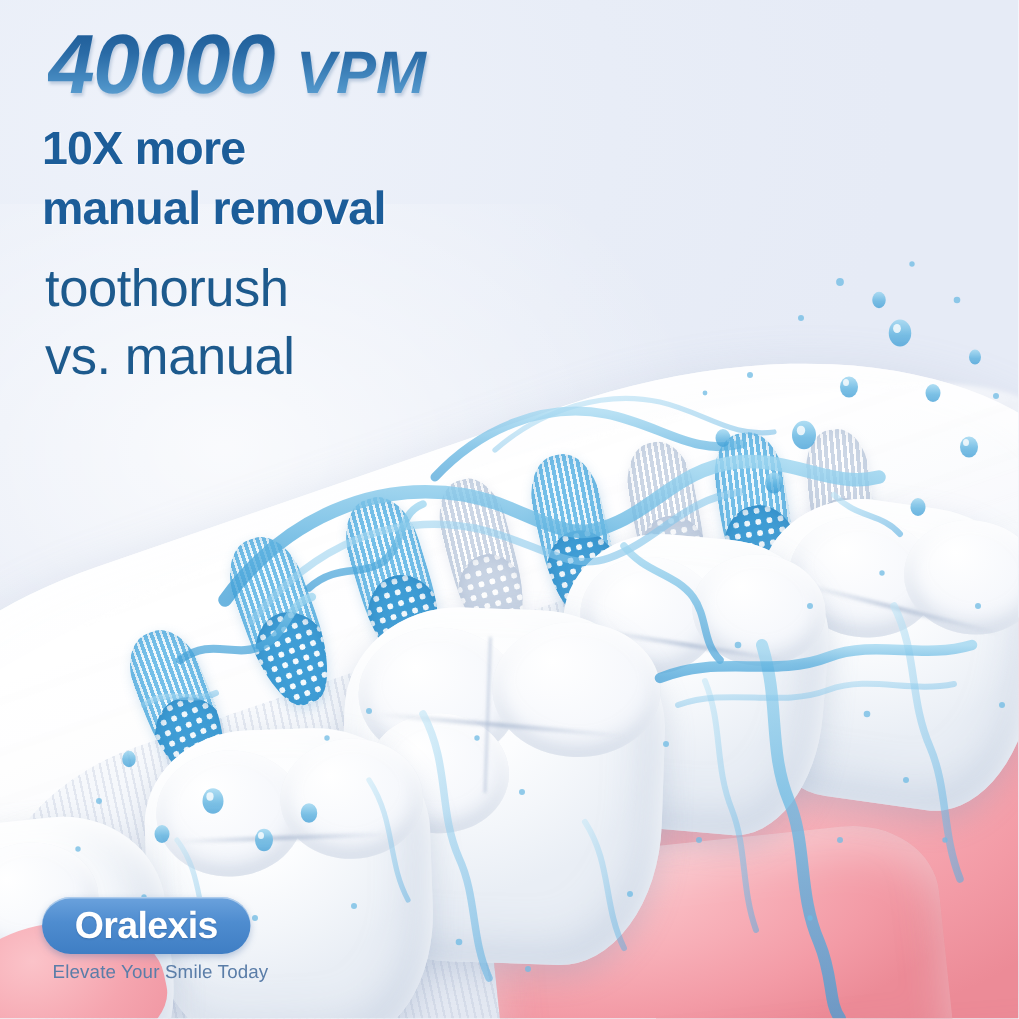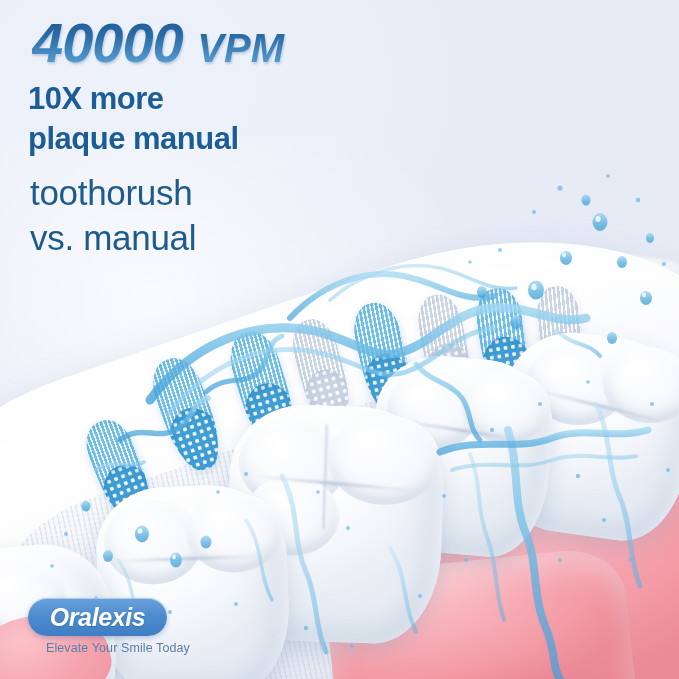--- a/index.html
+++ b/index.html
@@ -224,28 +224,27 @@
     background: linear-gradient(180deg, #6ba2dd 0%, #4e8ccf 45%, #3f7ec4 100%);
     box-shadow: 0 2px 5px rgba(70,110,165,0.35), inset 0 1px 0 rgba(255,255,255,0.45);
     display: flex;
     align-items: center;
     justify-content: center;
   }
   .logo-word {
     color: #ffffff;
     font-size: 25px;
     font-weight: bold;
-    font-style: italic;
     letter-spacing: -0.4px;
     line-height: 1;
     text-shadow: 0 1px 1px rgba(40,85,140,0.45);
   }
   .logo-tagline {
     margin-top: 5px;
-    margin-left: 18px;
+    margin-left: 7px;
     color: #5a7da8;
     font-size: 12.5px;
     letter-spacing: 0.1px;
     white-space: nowrap;
   }
 </style>
 </head>
 <body>
 
 <div id="stage">
@@ -414,21 +413,21 @@
       <circle cx="348" cy="528" r="2"></circle>
       <circle cx="170" cy="612" r="2"></circle>
       <circle cx="96" cy="598" r="1.8"></circle>
     </g>
   </svg>
 
   <div class="copy-block">
     <div class="headline-vpm"><span>40000</span> <span class="vpm-unit">VPM</span></div>
     <div class="headline-main">
       <span>10X more</span>
-      <span class="line2">plaque manual</span>
+      <span class="line2">manual removal</span>
     </div>
     <div class="subcopy">
       <span>toothorush</span>
       <span>vs. manual</span>
     </div>
   </div>
 
   <div class="logo-block">
     <div class="logo-pill">
       <span class="logo-word">Oralexis</span>

